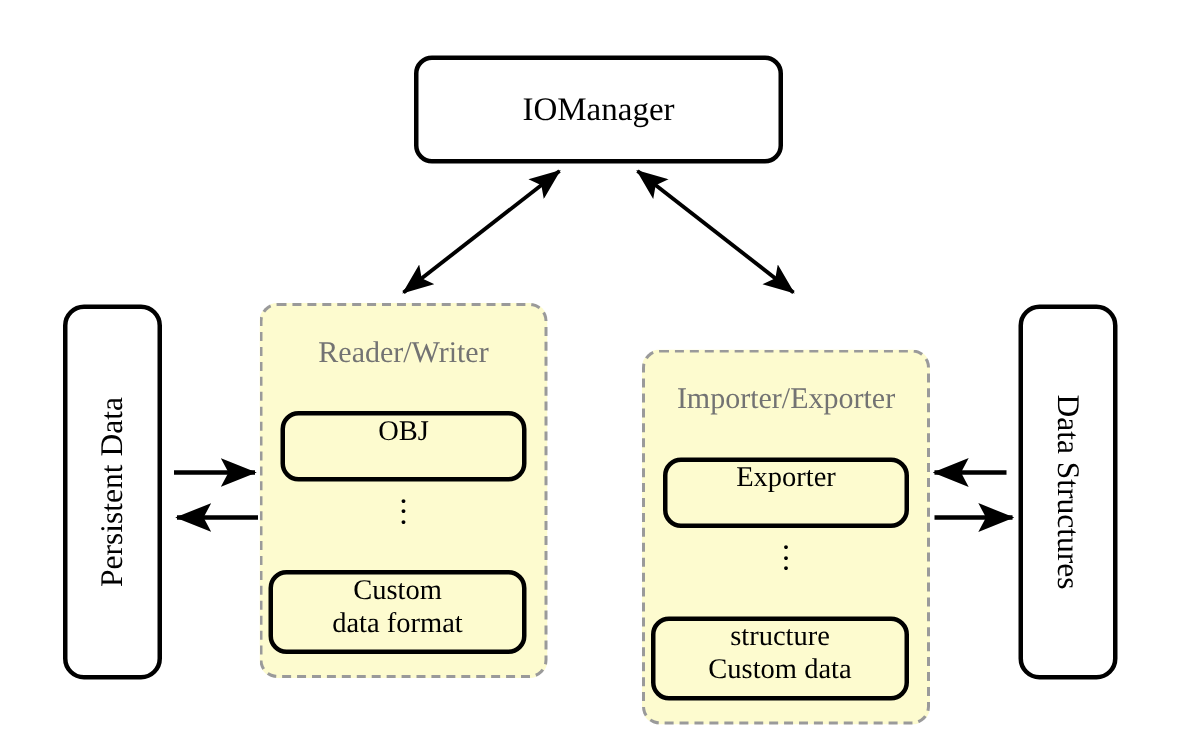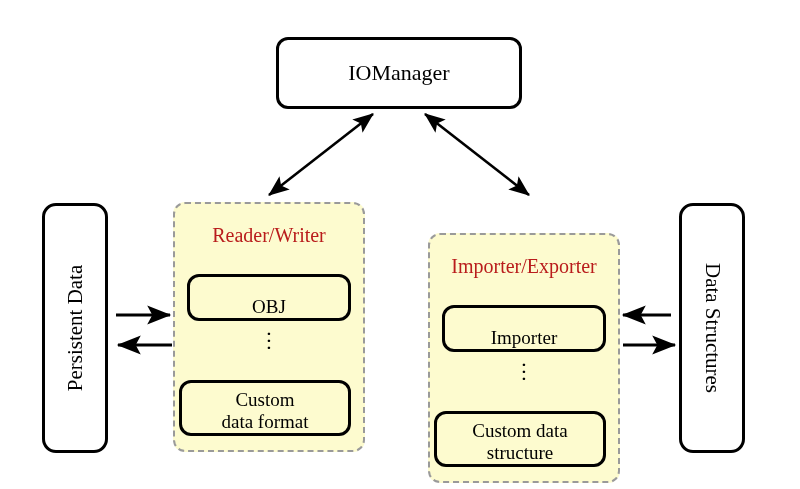--- a/index.html
+++ b/index.html
@@ -90,33 +90,33 @@
     height: 250px;
     margin-top: 31px;
   }
   .panel-title {
     position: absolute;
     left: 0;
     right: 0;
     top: 20px;
     text-align: center;
     font-size: 20px;
-    color: #b91c1c;
+    color: #737373;
     white-space: nowrap;
   }
 
   
   .inner-node {
     position: absolute;
     box-sizing: border-box;
     border: 3px solid #000000;
     border-radius: 12px;
     background: #fdfbcf;
     display: flex;
-    align-items: flex-end;
+    align-items: flex-start;
     justify-content: center;
     text-align: center;
     font-size: 19px;
     line-height: 1.15;
     color: #000000;
   }
   .inner-top {
     left: 12px;
     right: 12px;
     top: 70px;
@@ -213,30 +213,30 @@
         <div>Custom</div>
         <div>data format</div>
       </div>
     </div>
   </div>
 
   <div class="panel" id="panel-importer-exporter">
     <div class="panel-title">Importer/Exporter</div>
 
     <div class="inner-node inner-top">
-      <span>Importer</span>
+      <span>Exporter</span>
     </div>
 
     <div class="vdots">
       <span>·</span>
         <span>·</span>
         <span>·</span>
     </div>
 
     <div class="inner-node inner-bottom">
       <div>
+        <div>structure</div>
         <div>Custom data</div>
-        <div>structure</div>
       </div>
     </div>
   </div>
 
 </div>
 
 </body></html>

